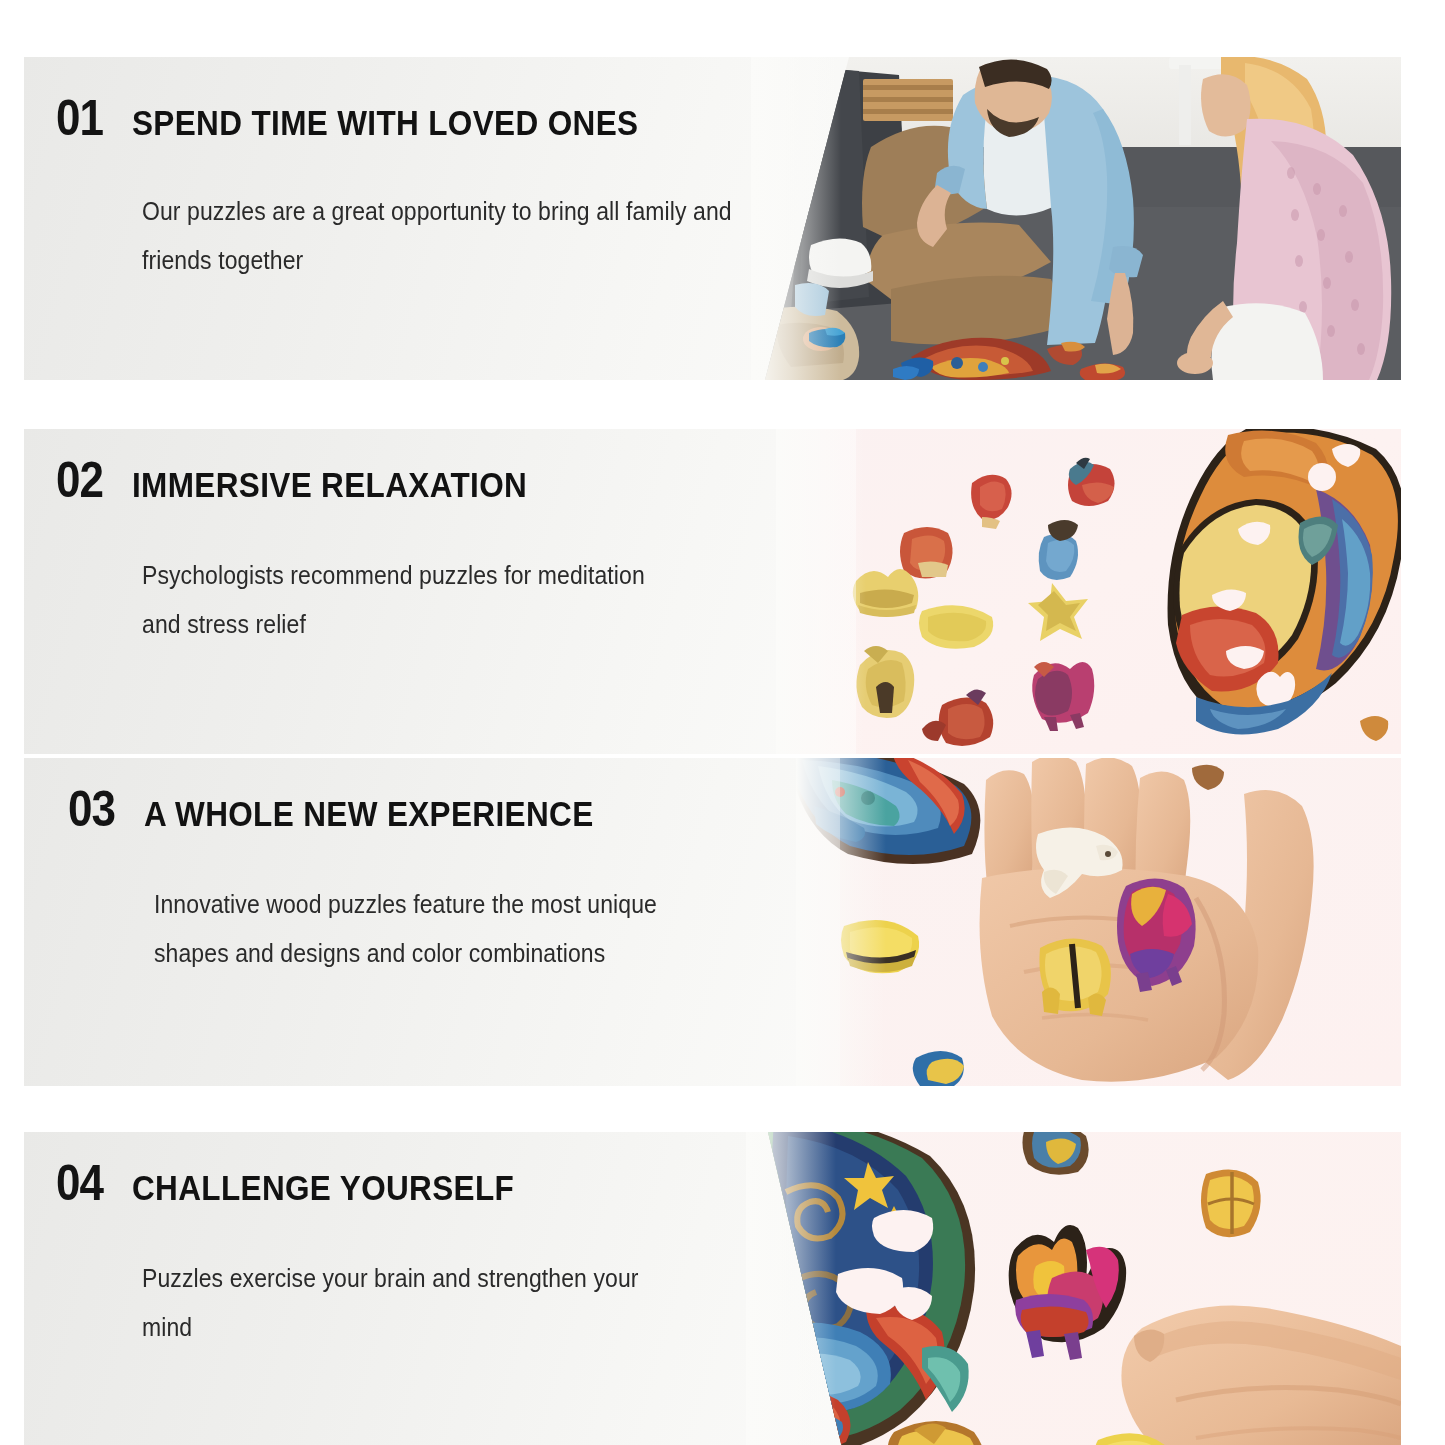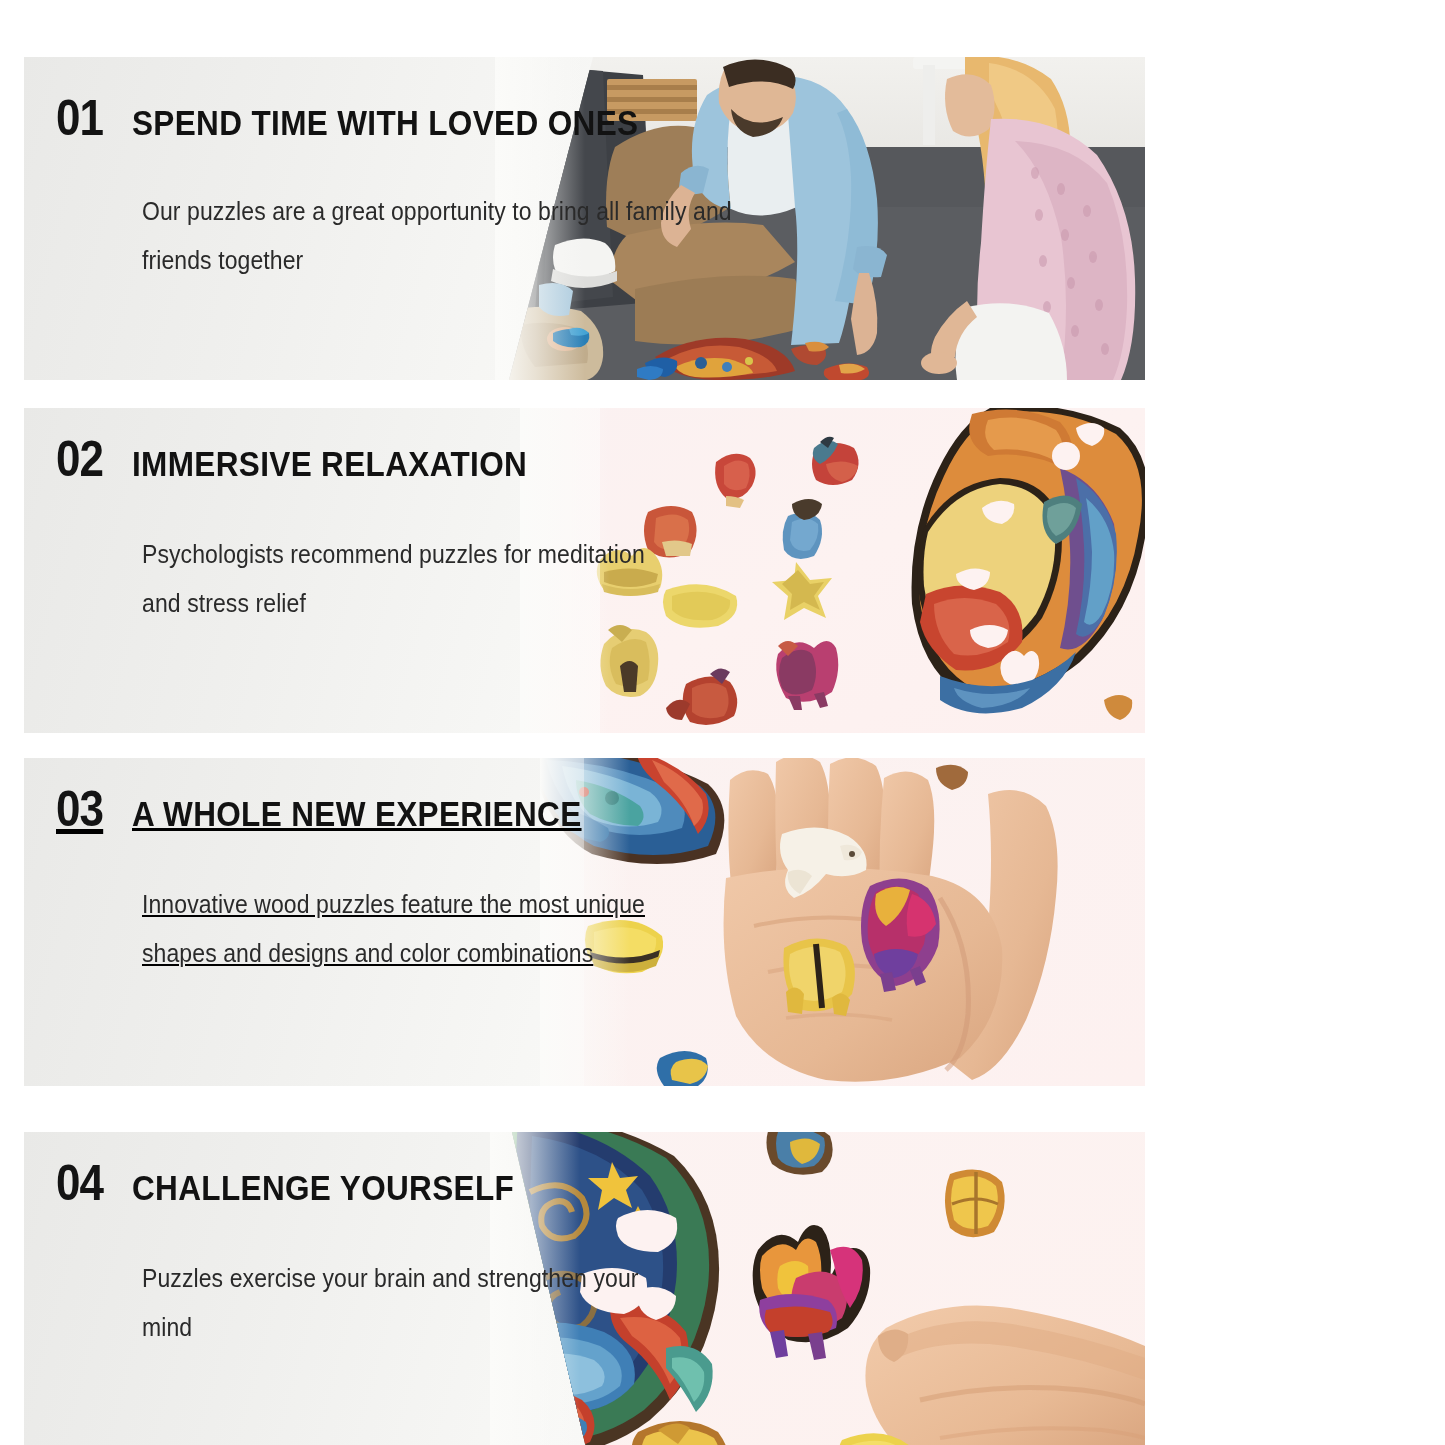--- a/index.html
+++ b/index.html
@@ -7,27 +7,27 @@
     width: 1445px; height: 1445px;
     background: #ffffff;
     font-family: "Liberation Sans", sans-serif;
     overflow: hidden;
   }
   .page { position: relative; width: 1445px; height: 1445px; background: #ffffff; }
 
   .card {
     position: absolute;
     left: 24px;
-    width: 1121px;
+    width: 1377px;
     overflow: hidden;
     background: linear-gradient(105deg, #e9e9e7 0%, #efefed 22%, #f7f7f5 48%, #fdfdfc 72%, #ffffff 100%);
     padding-left: 12px;
   }
   .card.c1 { top: 57px;   height: 323px; }
-  .card.c2 { top: 408px;  height: 325px; }
+  .card.c2 { top: 429px;  height: 325px; }
   .card.c3 { top: 758px;  height: 328px; }
   .card.c4 { top: 1132px; height: 333px; }
 
   .text-col { position: absolute; left: 0; top: 0; z-index: 4; }
 
   .head { display: flex; align-items: baseline; }
   .num {
     font-family: "Liberation Sans Narrow", "Liberation Sans", sans-serif;
     font-weight: 700;
     font-size: 50px;
@@ -59,21 +59,21 @@
 
   
   .c1 .text-col { left: 32px; top: 32px; }
   .c1 .head .num { margin-right: 22px; }
   .c1 .body-text { margin-top: 40px; margin-left: 86px; }
 
   .c2 .text-col { left: 32px; top: 22px; }
   .c2 .head .num { margin-right: 22px; }
   .c2 .body-text { margin-top: 42px; margin-left: 86px; }
 
-  .c3 .text-col { left: 32px; top: 22px; text-decoration: underline; }
+  .c3 .text-col { left: 44px; top: 22px; }
   .c3 .head .num { margin-right: 22px; }
   .c3 .body-text { margin-top: 42px; margin-left: 86px; }
 
   .c4 .text-col { left: 32px; top: 22px; }
   .c4 .head .num { margin-right: 22px; }
   .c4 .body-text { margin-top: 42px; margin-left: 86px; }
 
   .photo { position: absolute; top: 0; height: 100%; z-index: 2; }
   .photo svg { display: block; width: 100%; height: 100%; }
 

